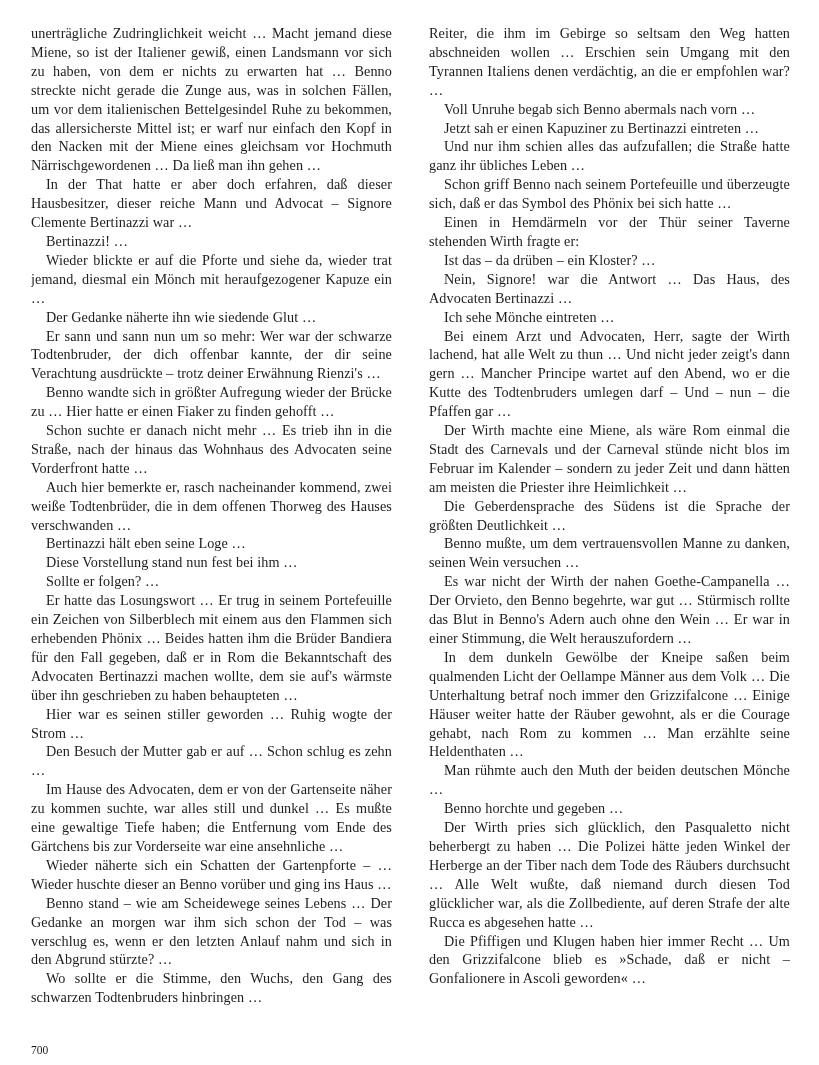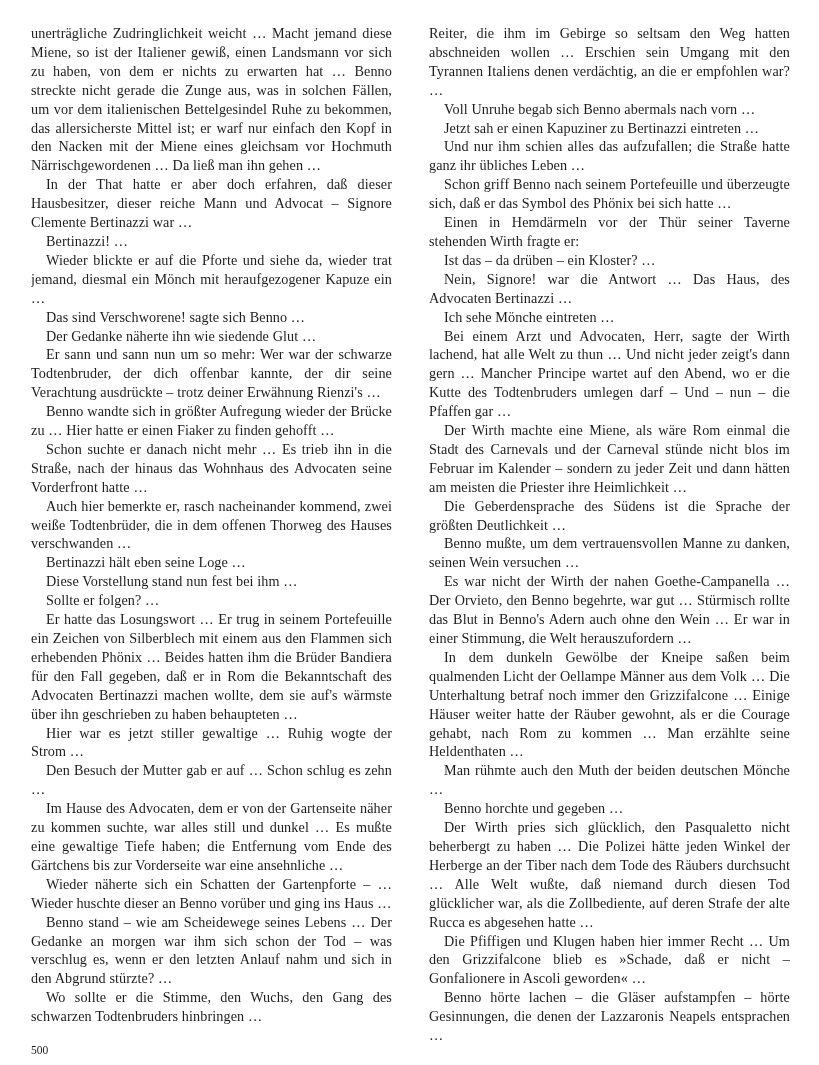--- a/index.html
+++ b/index.html
@@ -46,31 +46,30 @@
 </head>
 <body>
 
 <div class="page">
   <div class="columns">
     <div class="column">
         <p>unerträgliche Zudringlichkeit weicht … Macht jemand diese Miene, so ist der Italiener gewiß, einen Landsmann vor sich zu haben, von dem er nichts zu erwarten hat … Benno streckte nicht gerade die Zunge aus, was in solchen Fällen, um vor dem italienischen Bettelgesindel Ruhe zu bekommen, das allersicherste Mittel ist; er warf nur einfach den Kopf in den Nacken mit der Miene eines gleichsam vor Hochmuth Närrischgewordenen … Da ließ man ihn gehen …</p>
         <p class="indent">In der That hatte er aber doch erfahren, daß dieser Hausbesitzer, dieser reiche Mann und Advocat – Signore Clemente Bertinazzi war …</p>
         <p class="indent">Bertinazzi! …</p>
         <p class="indent">Wieder blickte er auf die Pforte und siehe da, wieder trat jemand, diesmal ein Mönch mit heraufgezogener Kapuze ein …</p>
-        <p class="indent">Das sind Verschworene! sagte sich Benno …</p>
         <p class="indent">Der Gedanke näherte ihn wie siedende Glut …</p>
         <p class="indent">Er sann und sann nun um so mehr: Wer war der schwarze Todtenbruder, der dich offenbar kannte, der dir seine Verachtung ausdrückte – trotz deiner Erwähnung Rienzi's …</p>
         <p class="indent">Benno wandte sich in größter Aufregung wieder der Brücke zu … Hier hatte er einen Fiaker zu finden gehofft …</p>
         <p class="indent">Schon suchte er danach nicht mehr … Es trieb ihn in die Straße, nach der hinaus das Wohnhaus des Advocaten seine Vorderfront hatte …</p>
         <p class="indent">Auch hier bemerkte er, rasch nacheinander kommend, zwei weiße Todtenbrüder, die in dem offenen Thorweg des Hauses verschwanden …</p>
         <p class="indent">Bertinazzi hält eben seine Loge …</p>
         <p class="indent">Diese Vorstellung stand nun fest bei ihm …</p>
         <p class="indent">Sollte er folgen? …</p>
         <p class="indent">Er hatte das Losungswort … Er trug in seinem Portefeuille ein Zeichen von Silberblech mit einem aus den Flammen sich erhebenden Phönix … Beides hatten ihm die Brüder Bandiera für den Fall gegeben, daß er in Rom die Bekanntschaft des Advocaten Bertinazzi machen wollte, dem sie auf's wärmste über ihn geschrieben zu haben behaupteten …</p>
-        <p class="indent">Hier war es jetzt stiller gewaltige … Ruhig wogte der Strom …</p>
+        <p class="indent">Hier war es seinen stiller geworden … Ruhig wogte der Strom …</p>
         <p class="indent">Den Besuch der Mutter gab er auf … Schon schlug es zehn …</p>
         <p class="indent">Im Hause des Advocaten, dem er von der Gartenseite näher zu kommen suchte, war alles still und dunkel … Es mußte eine gewaltige Tiefe haben; die Entfernung vom Ende des Gärtchens bis zur Vorderseite war eine ansehnliche …</p>
         <p class="indent">Wieder näherte sich ein Schatten der Gartenpforte – … Wieder huschte dieser an Benno vorüber und ging ins Haus …</p>
         <p class="indent">Benno stand – wie am Scheidewege seines Lebens … Der Gedanke an morgen war ihm sich schon der Tod – was verschlug es, wenn er den letzten Anlauf nahm und sich in den Abgrund stürzte? …</p>
         <p class="indent">Wo sollte er die Stimme, den Wuchs, den Gang des schwarzen Todtenbruders hinbringen …</p>
       </div>
     <div class="column">
         <p>Reiter, die ihm im Gebirge so seltsam den Weg hatten abschneiden wollen … Erschien sein Umgang mit den Tyrannen Italiens denen verdächtig, an die er empfohlen war? …</p>
         <p class="indent">Voll Unruhe begab sich Benno abermals nach vorn …</p>
         <p class="indent">Jetzt sah er einen Kapuziner zu Bertinazzi eintreten …</p>
@@ -83,17 +82,16 @@
         <p class="indent">Bei einem Arzt und Advocaten, Herr, sagte der Wirth lachend, hat alle Welt zu thun … Und nicht jeder zeigt's dann gern … Mancher Principe wartet auf den Abend, wo er die Kutte des Todtenbruders umlegen darf – Und – nun – die Pfaffen gar …</p>
         <p class="indent">Der Wirth machte eine Miene, als wäre Rom einmal die Stadt des Carnevals und der Carneval stünde nicht blos im Februar im Kalender – sondern zu jeder Zeit und dann hätten am meisten die Priester ihre Heimlichkeit …</p>
         <p class="indent">Die Geberdensprache des Südens ist die Sprache der größten Deutlichkeit …</p>
         <p class="indent">Benno mußte, um dem vertrauensvollen Manne zu danken, seinen Wein versuchen …</p>
         <p class="indent">Es war nicht der Wirth der nahen Goethe-Campanella … Der Orvieto, den Benno begehrte, war gut … Stürmisch rollte das Blut in Benno's Adern auch ohne den Wein … Er war in einer Stimmung, die Welt herauszufordern …</p>
         <p class="indent">In dem dunkeln Gewölbe der Kneipe saßen beim qualmenden Licht der Oellampe Männer aus dem Volk … Die Unterhaltung betraf noch immer den Grizzifalcone … Einige Häuser weiter hatte der Räuber gewohnt, als er die Courage gehabt, nach Rom zu kommen … Man erzählte seine Heldenthaten …</p>
         <p class="indent">Man rühmte auch den Muth der beiden deutschen Mönche …</p>
         <p class="indent">Benno horchte und gegeben …</p>
         <p class="indent">Der Wirth pries sich glücklich, den Pasqualetto nicht beherbergt zu haben … Die Polizei hätte jeden Winkel der Herberge an der Tiber nach dem Tode des Räubers durchsucht … Alle Welt wußte, daß niemand durch diesen Tod glücklicher war, als die Zollbediente, auf deren Strafe der alte Rucca es abgesehen hatte …</p>
         <p class="indent">Die Pfiffigen und Klugen haben hier immer Recht … Um den Grizzifalcone blieb es »Schade, daß er nicht – Gonfalionere in Ascoli geworden« …</p>
-        <p class="indent">Benno hörte lachen – die Gläser aufstampfen – hörte Gesinnungen, die denen der Lazzaronis Neapels entsprachen …</p>
       </div>
   </div>
-  <div class="page-number">500</div>
+  <div class="page-number">700</div>
 </div>
 
 </body></html>

